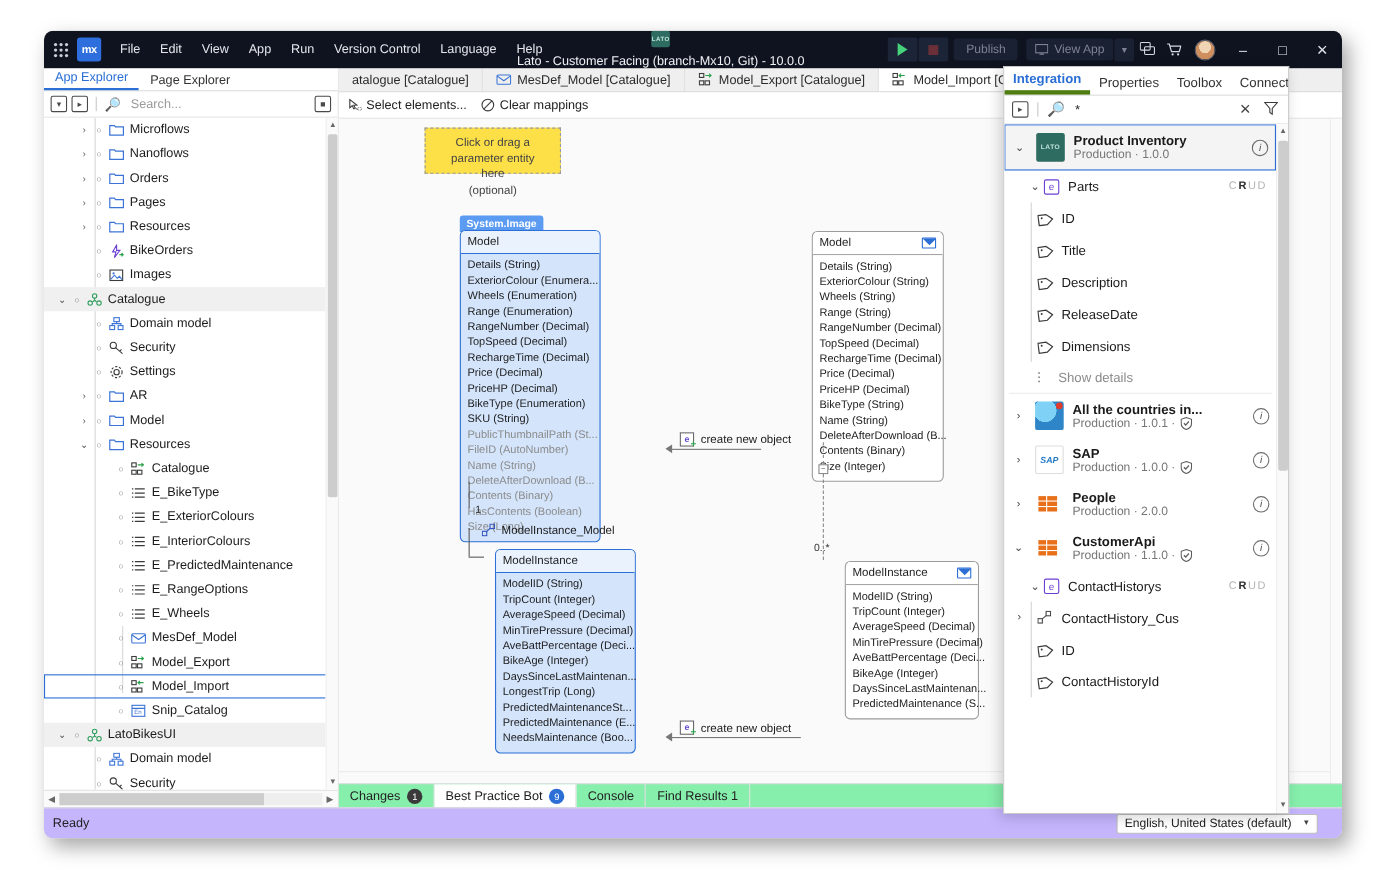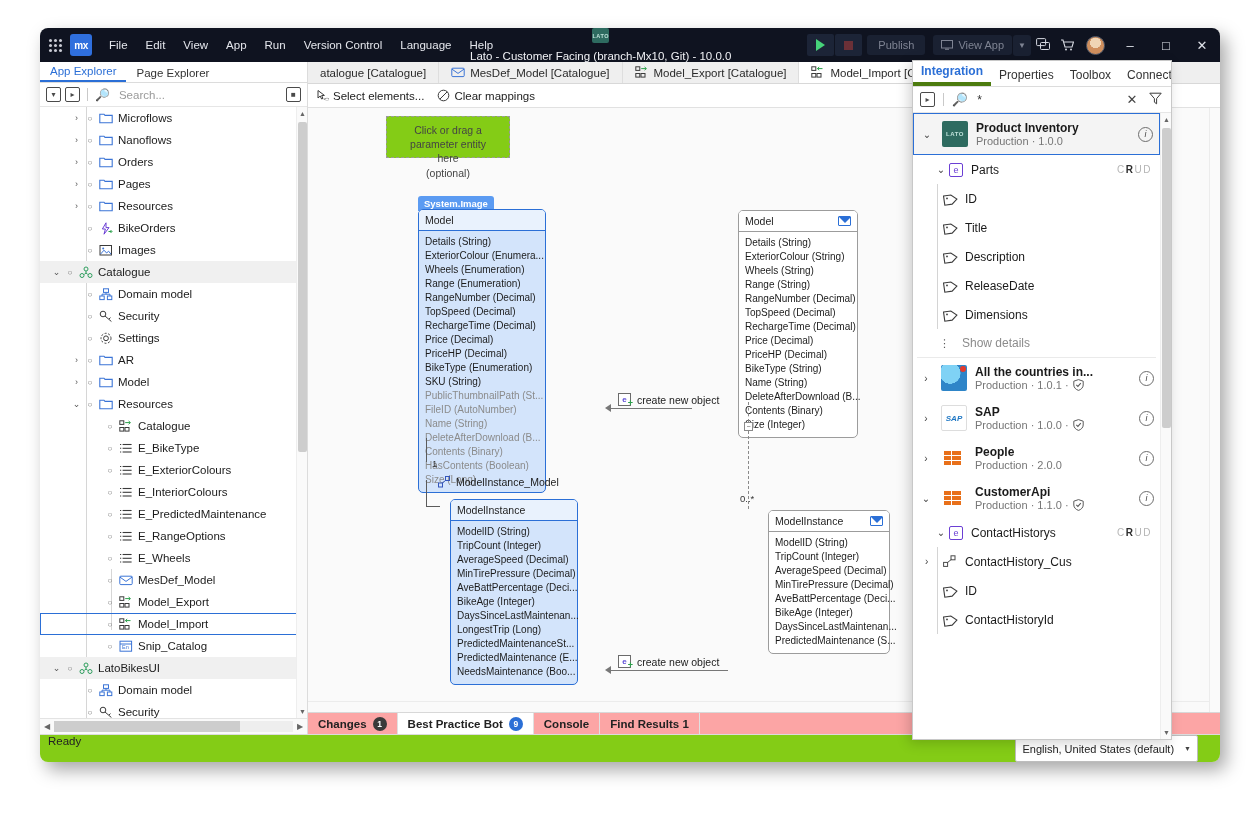--- a/index.html
+++ b/index.html
@@ -107,21 +107,21 @@
   .dtab.active{ background:#fff; }
   .dtab .x{ margin-left:6px; font-size:11px; color:#555;}
   .mini-tb{ height:24px; flex:0 0 24px; display:flex; align-items:center; gap:13px; padding:0 8px; border-bottom:1px solid #e1e1e1; background:#fff; font-size:11.5px; color:#222;}
   .mini-tb span.lbl{ padding-left:4px;}
   .mini-item{ display:flex; align-items:center;}
   .canvas{ flex:1 1 auto; position:relative; background:#fafafa; overflow:hidden;}
   .canvas-inner{ position:absolute; inset:0; }
   .cv-scroll-v{ position:absolute; right:0; top:0; bottom:0; width:11px; background:#fafafa;border-left:1px solid #ececec;}
   .cv-scroll-h{ position:absolute; left:0; right:11px; bottom:0; height:11px; background:#fafafa;border-top:1px solid #ececec;}
   .param-box{
-    position:absolute; border:1px dashed #9a9a9a; background:#84cc16;
+    position:absolute; border:1px dashed #9a9a9a; background:#fde047;
     font-size:10.5px; color:#444; text-align:center; line-height:1.35; padding:6px 4px;
   }
   .ent{ position:absolute; border-radius:5px; font-size:10px; }
   .ent.blue{ border:1.4px solid #2b6fd6; background:#d3e4fb; }
   .ent.gray{ border:1.2px solid #9c9c9c; background:#fff; }
   .ent-hdr{ padding:4px 6px; font-size:10.5px; color:#1d1d1d; display:flex; align-items:center; justify-content:space-between;}
   .ent.blue .ent-hdr{ background:#e9f2fd; border-bottom:1.2px solid #2b6fd6; border-radius:4px 4px 0 0;}
   .ent.gray .ent-hdr{ background:#fff; border-bottom:1.2px solid #9c9c9c; border-radius:4px 4px 0 0;}
   .ent-body{ padding:4px 6px 5px 6px; }
   .attr{ line-height:14px; white-space:nowrap; font-size:10px; color:#1c1c1c;}
@@ -138,29 +138,29 @@
   .cno-line{ position:absolute; height:1px; background:#777; }
   .arrow-l{ position:absolute; width:0;height:0;border-top:4px solid transparent;border-bottom:4px solid transparent;border-right:6px solid #777;}
   .assoc{ position:absolute; display:flex; align-items:flex-start; gap:6px; font-size:10.5px; color:#1b1b1b;}
   .mult{ position:absolute; font-size:9.5px; color:#333;}
   .dashv{ position:absolute; border-left:1px dashed #8a8a8a;}
   .dashsq{ position:absolute; width:9px;height:9px;border:1px solid #8a8a8a;background:#fff;font-size:7px;display:flex;align-items:center;justify-content:center;color:#555;}
   .solidv{ position:absolute; border-left:1px solid #5b5b5b;}
   .solidh{ position:absolute; border-top:1px solid #5b5b5b;}
 
   
-  .bottom-dock{ height:22px; flex:0 0 22px; display:flex; align-items:stretch; background:#fca5a5; border-top:1px solid #d8d8d8;font-weight:bold;}
+  .bottom-dock{ height:22px; flex:0 0 22px; display:flex; align-items:stretch; background:#86efac; border-top:1px solid #d8d8d8;}
   .bd-tab{ display:flex; align-items:center; gap:6px; padding:0 10px; font-size:11.5px; color:#222; border-right:1px solid #e0e0e0;}
   .bd-tab.active{ background:#fff; }
   .badge{ min-width:14px;height:14px;border-radius:50%;color:#fff;font-size:8.5px;display:flex;align-items:center;justify-content:center;padding:0 3px;}
   .badge.dark{ background:#3a3a3a; }
   .badge.blue{ background:#2b6fd6; }
 
   
-  .statusbar{ height:28px; flex:0 0 28px; background:#84cc16; border-top:1px solid #dcdcdc; display:flex; padding:0 8px; font-size:11.5px; color:#222;}
+  .statusbar{ height:28px; flex:0 0 28px; background:#c4b5fd; border-top:1px solid #dcdcdc; display:flex; align-items:center; padding:0 8px; font-size:11.5px; color:#222;}
   .lang-sel{ margin-left:auto; margin-right:14px; display:flex;align-items:center;gap:10px; border:1px solid #bdbdbd; background:#fff; font-size:11px; padding:2px 6px; color:#222; border-radius:2px;}
   .lang-sel .cd{ font-size:7px; color:#444;}
 
   
   .right-panel{
     position:absolute; left:912px; top:60px; width:260px; height:680px;
     background:#fff; border:1px solid #c8c8c8; box-shadow:-3px 3px 12px rgba(0,0,0,.18);
     display:flex; flex-direction:column; z-index:20; overflow:hidden;
   }
   .rp-tabs{ display:flex; height:26px; flex:0 0 26px; align-items:flex-end; border-bottom:1px solid #dcdcdc; background:#fff;}

